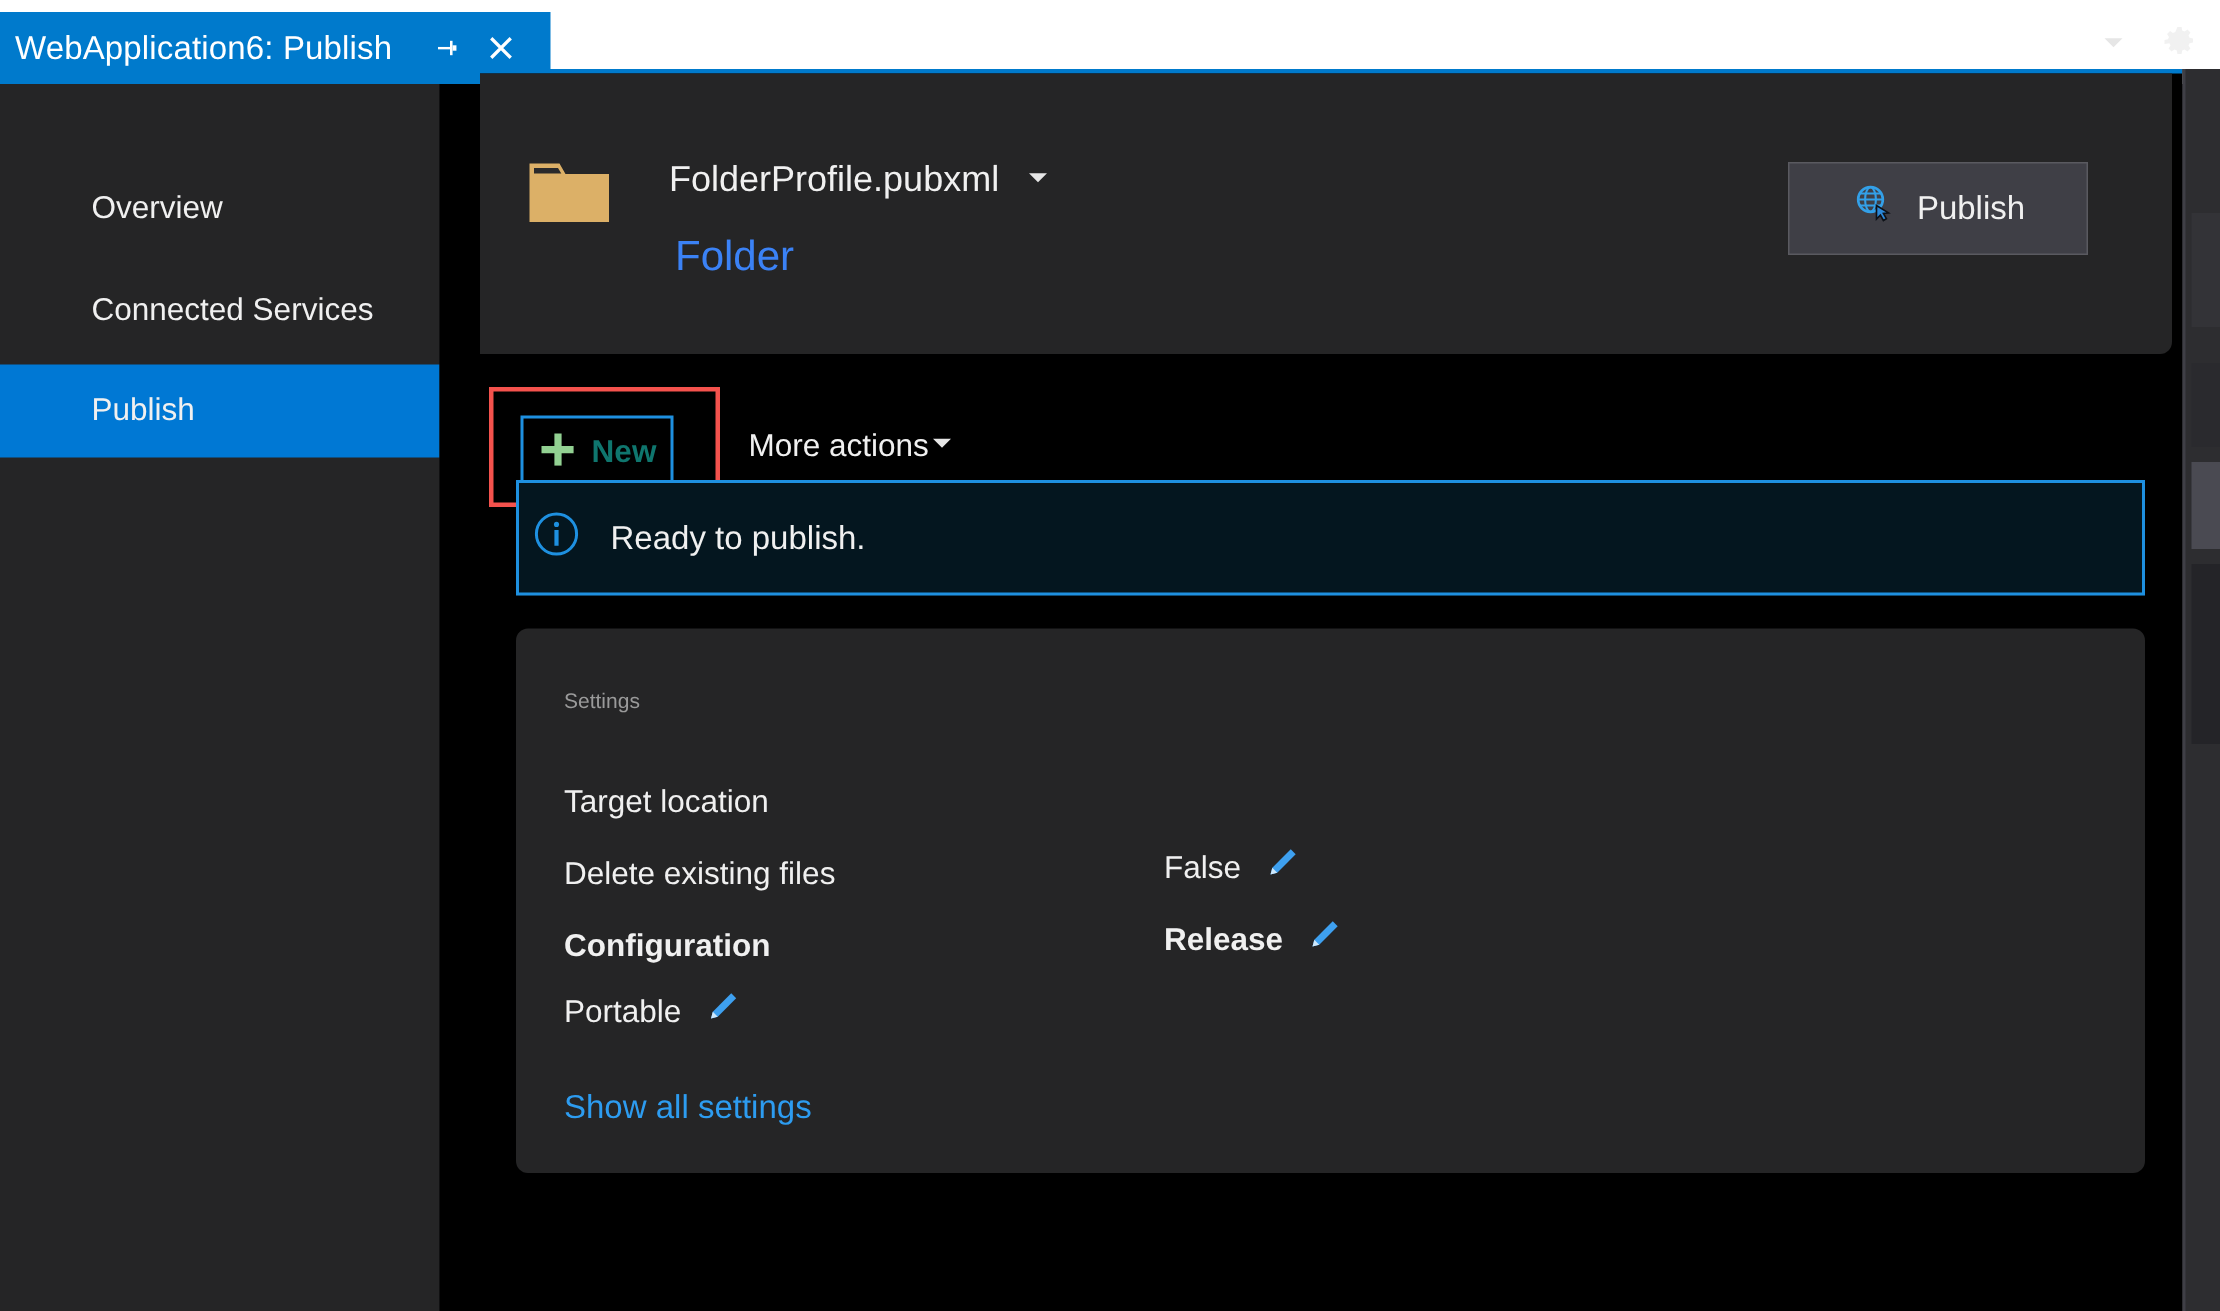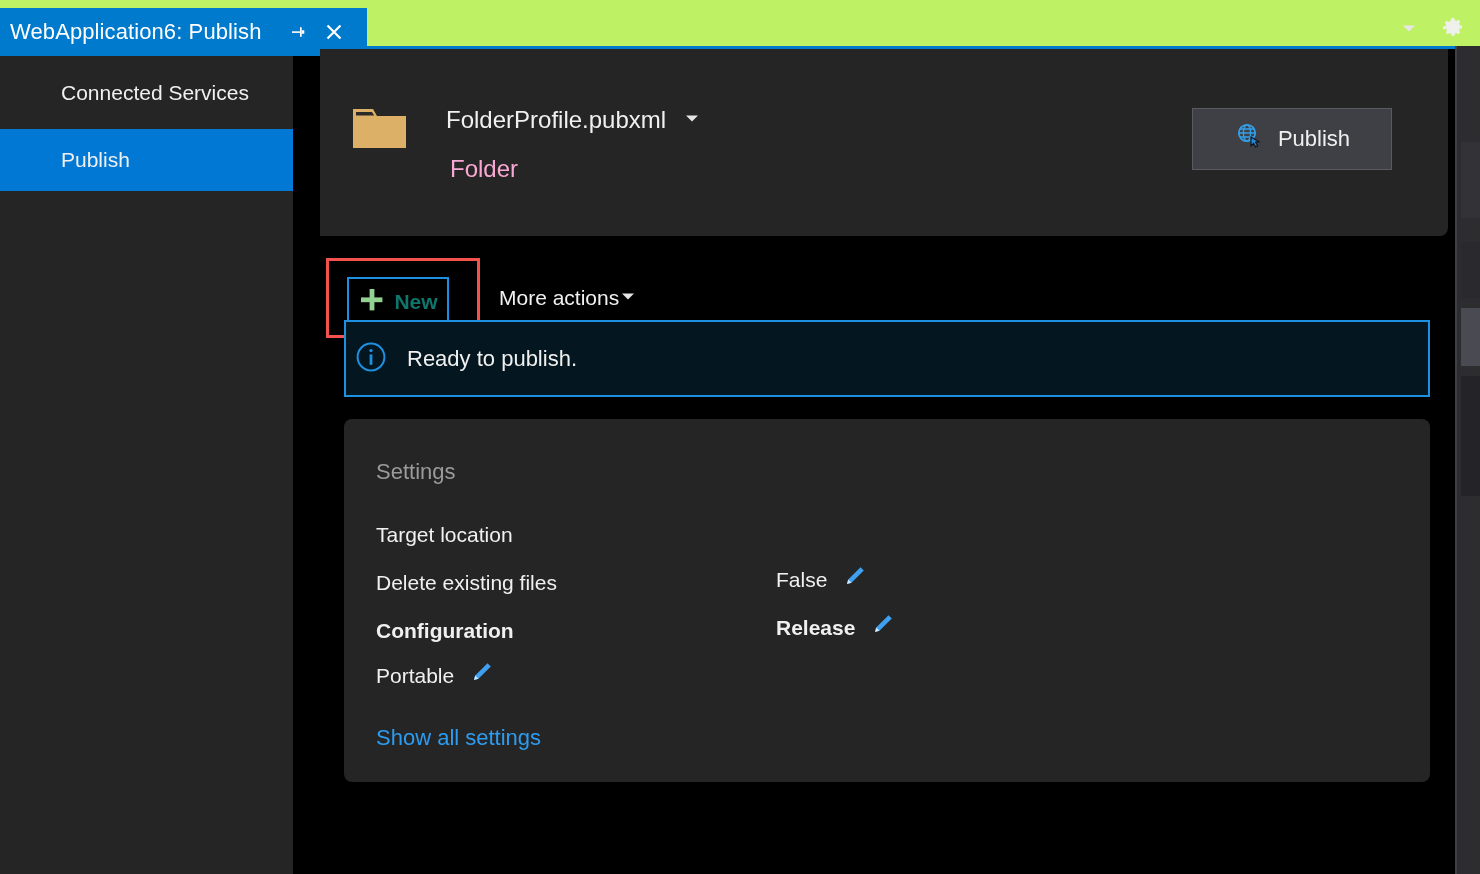--- a/index.html
+++ b/index.html
@@ -14,21 +14,21 @@
     font-family: "Liberation Sans", sans-serif;
     color: #f0f0f0;
     position: relative;
   }
 
   
   #titlebar {
     position: absolute;
     left: 0; top: 0;
     width: 1480px; height: 56px;
-    background: #bef264;
+    background: #ffffff;
   }
   #tab {
     position: absolute;
     left: 0; top: 8px;
     height: 48px;
     width: 367px;
     background: #007acc;
     display: flex;
     align-items: center;
     box-sizing: border-box;
@@ -130,22 +130,22 @@
     gap: 16px;
   }
   #profile-name {
     font-size: 24px;
     color: #f0f0f0;
     white-space: nowrap;
   }
   #profile-sub {
     position: absolute;
     left: 130px; top: 106px;
-    font-size: 24px;
-    color: #f9a8d4;
+    font-size: 28px;
+    color: #3b82f6;
   }
   #publish-button {
     position: absolute;
     left: 872px; top: 59px;
     width: 200px; height: 62px;
     background: #3f3f46;
     border: 1px solid #5a5a60;
     box-sizing: border-box;
     display: flex;
     align-items: center;
@@ -211,21 +211,21 @@
     position: absolute;
     left: 24px; top: 373px;
     width: 1086px; height: 363px;
     background: #252526;
     border-radius: 8px;
     box-sizing: border-box;
   }
   #settings-title {
     position: absolute;
     left: 32px; top: 40px;
-    font-size: 22px;
+    font-size: 14px;
     color: #9a9a9a;
   }
   .setting-row {
     position: absolute;
     left: 32px;
     width: 1020px;
     height: 30px;
     display: flex;
     align-items: flex-end;
   }
@@ -310,20 +310,23 @@
     <span class="title-icon">
       <svg width="24" height="24" viewBox="0 0 24 24" aria-hidden="true">
         <path d="M12 8.2a3.8 3.8 0 1 0 0 7.6 3.8 3.8 0 0 0 0-7.6zm0 5.6a1.8 1.8 0 1 1 0-3.6 1.8 1.8 0 0 1 0 3.6z" fill="#f0f0f0"></path>
         <path d="M10.6 2h2.8l.4 2.3 1.6.7 1.9-1.3 2 2-1.3 1.9.7 1.6 2.3.4v2.8l-2.3.4-.7 1.6 1.3 1.9-2 2-1.9-1.3-1.6.7-.4 2.3h-2.8l-.4-2.3-1.6-.7-1.9 1.3-2-2 1.3-1.9-.7-1.6L2 13.4v-2.8l2.3-.4.7-1.6L3.7 6.7l2-2 1.9 1.3 1.6-.7z" fill="#f0f0f0" opacity="0.95"></path>
       </svg>
     </span>
   </div>
 </div>
 
 <div id="sidebar">
+  <div class="side-item" id="side-item-0">
+    <span>Overview</span>
+  </div>
   <div class="side-item" id="side-item-1">
     <span>Connected Services</span>
   </div>
   <div class="side-item" id="side-item-2">
     <span>Publish</span>
   </div>
 </div>
 
 <div id="gutter"></div>
 

